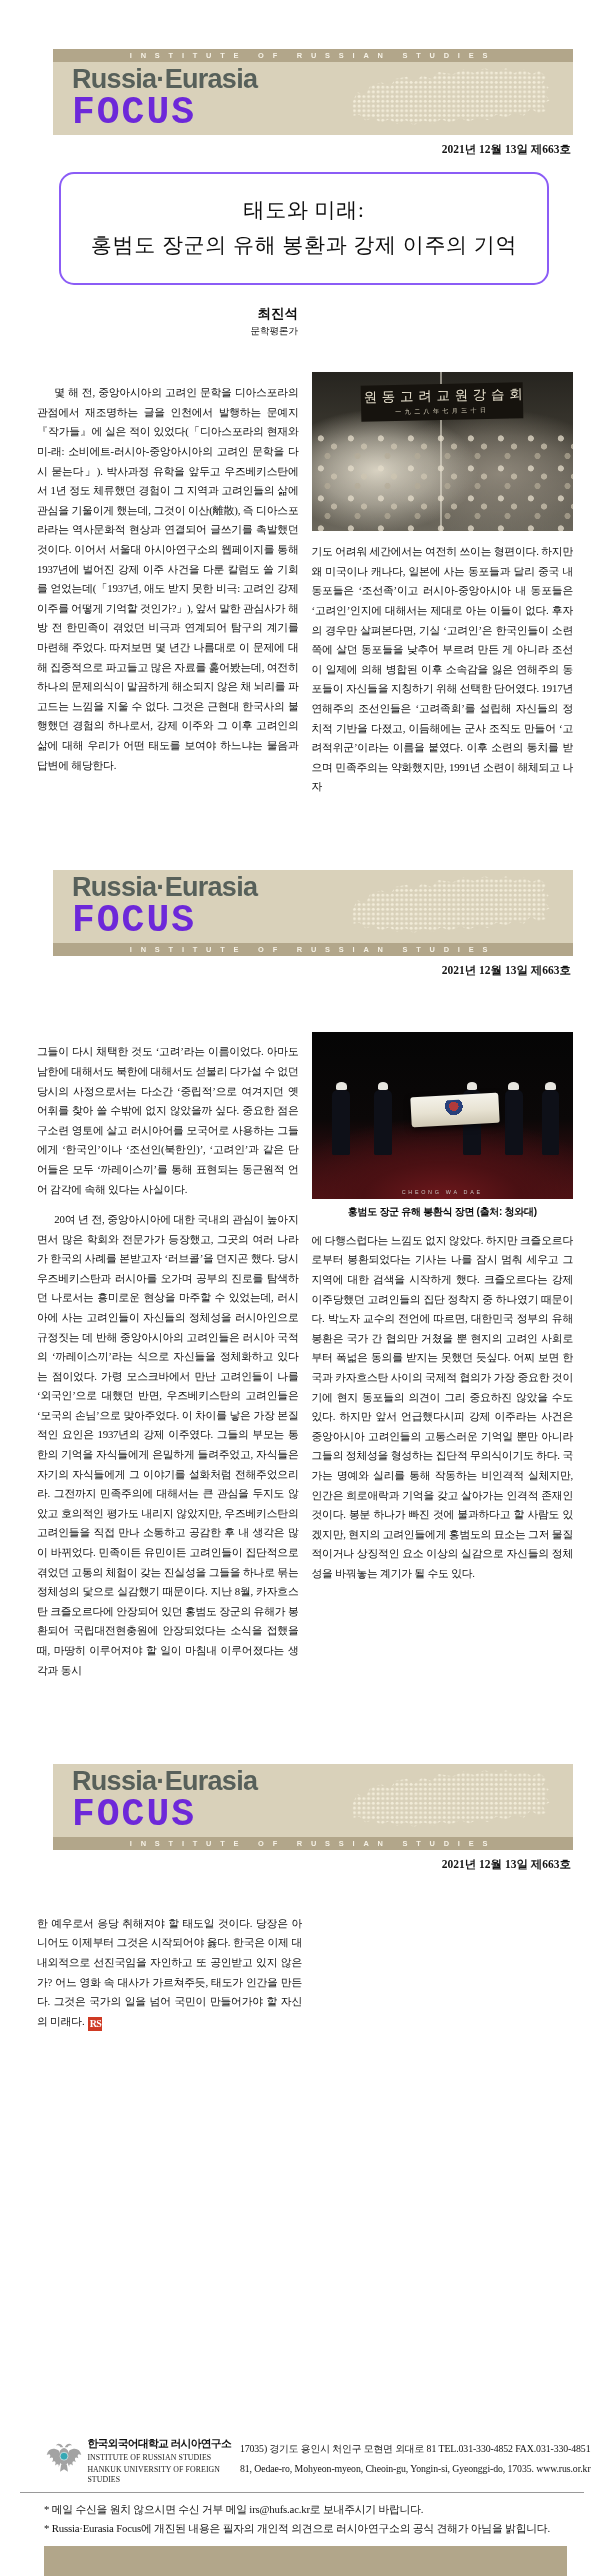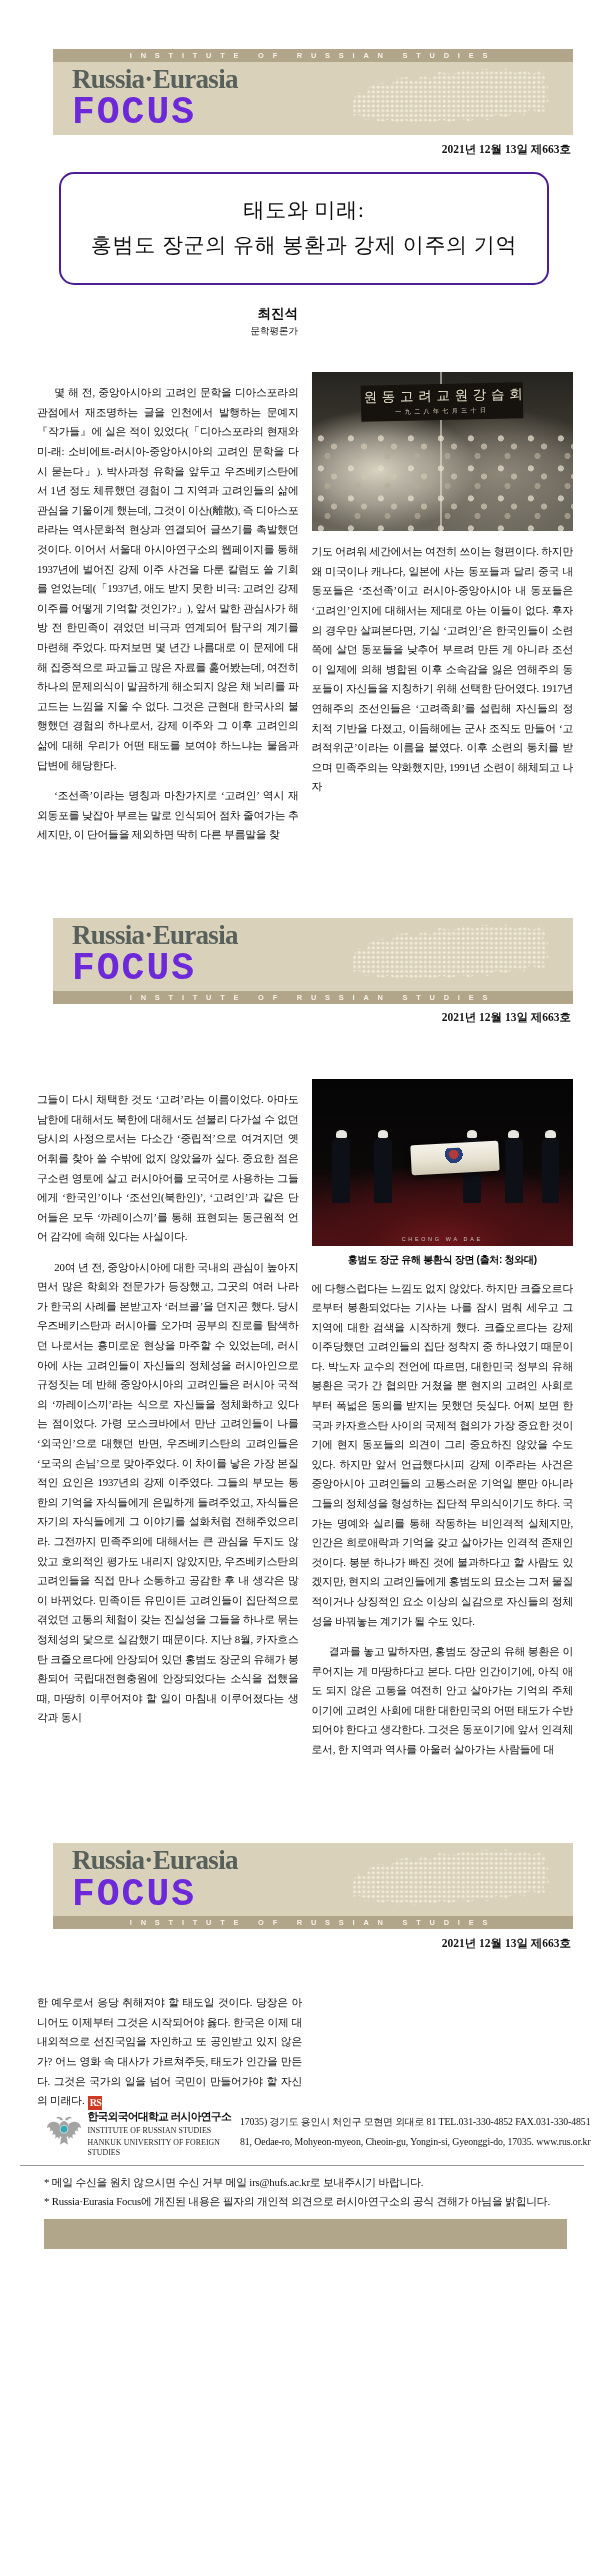--- a/index.html
+++ b/index.html
@@ -1,36 +1,36 @@
 <!DOCTYPE html>
 <html style="font-size:10.8px"><head>
 <meta charset="utf-8">
 <style>
   html,body{margin:0;padding:0;background:#ffffff;}
-  .page-root{position:relative;width:608px;height:2249px;margin:0 auto;background:#ffffff;
+  .page-root{position:relative;width:608px;height:2576px;margin:0 auto;background:#ffffff;
     font-family:"Liberation Serif","DejaVu Serif",serif;color:#111;overflow:hidden;}
 
   
   .masthead{margin:0 35px 0 53px;}
   .masthead-first{margin-top:49px;}
   .tan-bar{background:#b2a68a;height:13px;display:flex;align-items:center;justify-content:center;}
   .tan-bar span{color:#f6f2e6;font-family:"Liberation Sans","DejaVu Sans",sans-serif;
     font-size:7.4px;font-weight:bold;letter-spacing:8.8px;white-space:nowrap;}
   .brand-block{position:relative;background:#d9d1ba;height:73px;overflow:hidden;}
   .brand-text{position:absolute;left:19px;top:4px;line-height:1;}
-  .brand-line1{font-family:Liberation Serif, serif;font-weight:bold;
+  .brand-line1{font-family:Liberation Sans, sans-serif;font-weight:bold;
     font-size:27px;color:#57605a;letter-spacing:-0.7px;}
   .brand-line2{font-family:Liberation Mono, monospace;font-weight:bold;
     font-size:38px;color:#6d28d9;letter-spacing:2px;margin-top:1.4px;}
   .map-svg{position:absolute;right:4px;top:4px;}
 
   .issue-date{margin:6.8px 37px 0 0;text-align:right;font-weight:bold;font-size:11.5px;color:#151515;}
 
   
-  .title-box{margin:15px 59px 0 59px;border:2px solid #4c1d95;border-radius:15px;
+  .title-box{margin:15px 59px 0 59px;border:2px solid #8b5cf6;border-radius:15px;
     text-align:center;padding:19px 13.5px 20px 13.5px;}
   .title-line{font-size:21px;line-height:35px;letter-spacing:0.7px;color:#0d0d0d;}
   .author{margin:20px 0 0 0;width:49%;text-align:right;}
   .author-name{font-weight:bold;font-size:13.5px;padding-left:44px;}
   .author-role{font-size:9.5px;margin-top:2.7px;}
 
   
   .cols{display:flex;gap:13px;margin:34px 35px 0 37px;}
   .col{flex:1;min-width:0;}
   .body-text{font-size:10.8px;line-height:19.6px;text-align:justify;letter-spacing:-0.2px;color:#0c0c0c;}
@@ -126,21 +126,20 @@
     <div class="title-line">홍범도 장군의 유해 봉환과 강제 이주의 기억</div>
   </div>
   <div class="author">
     <div class="author-name">최진석</div>
     <div class="author-role">문학평론가</div>
   </div>
 
   <div class="cols">
     <div class="col">
       <p class="body-text indent">몇 해 전, 중앙아시아의 고려인 문학을 디아스포라의 관점에서 재조명하는 글을 인천에서 발행하는 문예지 『작가들』에 실은 적이 있었다(「디아스포라의 현재와 미-래: 소비에트-러시아-중앙아시아의 고려인 문학을 다시 묻는다」). 박사과정 유학을 앞두고 우즈베키스탄에서 1년 정도 체류했던 경험이 그 지역과 고려인들의 삶에 관심을 기울이게 했는데, 그것이 이산(離散), 즉 디아스포라라는 역사문화적 현상과 연결되어 글쓰기를 촉발했던 것이다. 이어서 서울대 아시아연구소의 웹페이지를 통해 1937년에 벌어진 강제 이주 사건을 다룬 칼럼도 쓸 기회를 얻었는데(「1937년, 애도 받지 못한 비극: 고려인 강제 이주를 어떻게 기억할 것인가?」), 앞서 말한 관심사가 해방 전 한민족이 겪었던 비극과 연계되어 탐구의 계기를 마련해 주었다. 따져보면 몇 년간 나름대로 이 문제에 대해 집중적으로 파고들고 많은 자료를 훑어봤는데, 여전히 하나의 문제의식이 말끔하게 해소되지 않은 채 뇌리를 파고드는 느낌을 지울 수 없다. 그것은 근현대 한국사의 불행했던 경험의 하나로서, 강제 이주와 그 이후 고려인의 삶에 대해 우리가 어떤 태도를 보여야 하느냐는 물음과 답변에 해당한다.</p>
-      <p class="body-text indent">‘조선족’이라는 명칭과 마찬가지로 ‘고려인’ 역시 재외동포를 낮잡아 부르는 말로 인식되어 점차 줄여가는 추세지만, 이 단어들을 제외하면 딱히 다른 부름말을 찾</p>
     </div>
     <div class="col">
       <div class="photo1">
         <div class="photo1-crease"></div>
         <div class="photo1-crowd"></div>
         <div class="photo1-sign">
           <div class="sign1">원동고려교원강습회</div>
           <div class="sign2">一九二八年七月三十日</div>
         </div>
       </div>
@@ -179,21 +178,20 @@
         <div class="guard" style="left:8%;"></div>
         <div class="guard" style="left:24%;"></div>
         <div class="guard" style="left:58%;"></div>
         <div class="guard" style="left:74%;"></div>
         <div class="guard" style="left:88%;"></div>
         <div class="coffin"></div>
         <div class="photo2-watermark">CHEONG WA DAE</div>
       </div>
       <p class="caption caption-center photo-gap">홍범도 장군 유해 봉환식 장면 (출처: 청와대)</p>
       <p class="body-text">에 다행스럽다는 느낌도 없지 않았다. 하지만 크즐오르다로부터 봉환되었다는 기사는 나를 잠시 멈춰 세우고 그 지역에 대한 검색을 시작하게 했다. 크즐오르다는 강제 이주당했던 고려인들의 집단 정착지 중 하나였기 때문이다. 박노자 교수의 전언에 따르면, 대한민국 정부의 유해 봉환은 국가 간 협의만 거쳤을 뿐 현지의 고려인 사회로부터 폭넓은 동의를 받지는 못했던 듯싶다. 어찌 보면 한국과 카자흐스탄 사이의 국제적 협의가 가장 중요한 것이기에 현지 동포들의 의견이 그리 중요하진 않았을 수도 있다. 하지만 앞서 언급했다시피 강제 이주라는 사건은 중앙아시아 고려인들의 고통스러운 기억일 뿐만 아니라 그들의 정체성을 형성하는 집단적 무의식이기도 하다. 국가는 명예와 실리를 통해 작동하는 비인격적 실체지만, 인간은 희로애락과 기억을 갖고 살아가는 인격적 존재인 것이다. 봉분 하나가 빠진 것에 불과하다고 할 사람도 있겠지만, 현지의 고려인들에게 홍범도의 묘소는 그저 물질적이거나 상징적인 요소 이상의 실감으로 자신들의 정체성을 바꿔놓는 계기가 될 수도 있다.</p>
-      <p class="body-text indent">결과를 놓고 말하자면, 홍범도 장군의 유해 봉환은 이루어지는 게 마땅하다고 본다. 다만 인간이기에, 아직 애도 되지 않은 고통을 여전히 안고 살아가는 기억의 주체이기에 고려인 사회에 대한 대한민국의 어떤 태도가 수반되어야 한다고 생각한다. 그것은 동포이기에 앞서 인격체로서, 한 지역과 역사를 아울러 살아가는 사람들에 대</p>
     </div>
   </div>
 
   <header class="masthead" style="margin-top:73px;">
     <div class="brand-block">
       <div class="brand-text">
         <div class="brand-line1">Russia·Eurasia</div>
         <div class="brand-line2">FOCUS</div>
       </div>
       <svg class="map-svg" width="230" height="65" viewBox="0 0 360 110">

